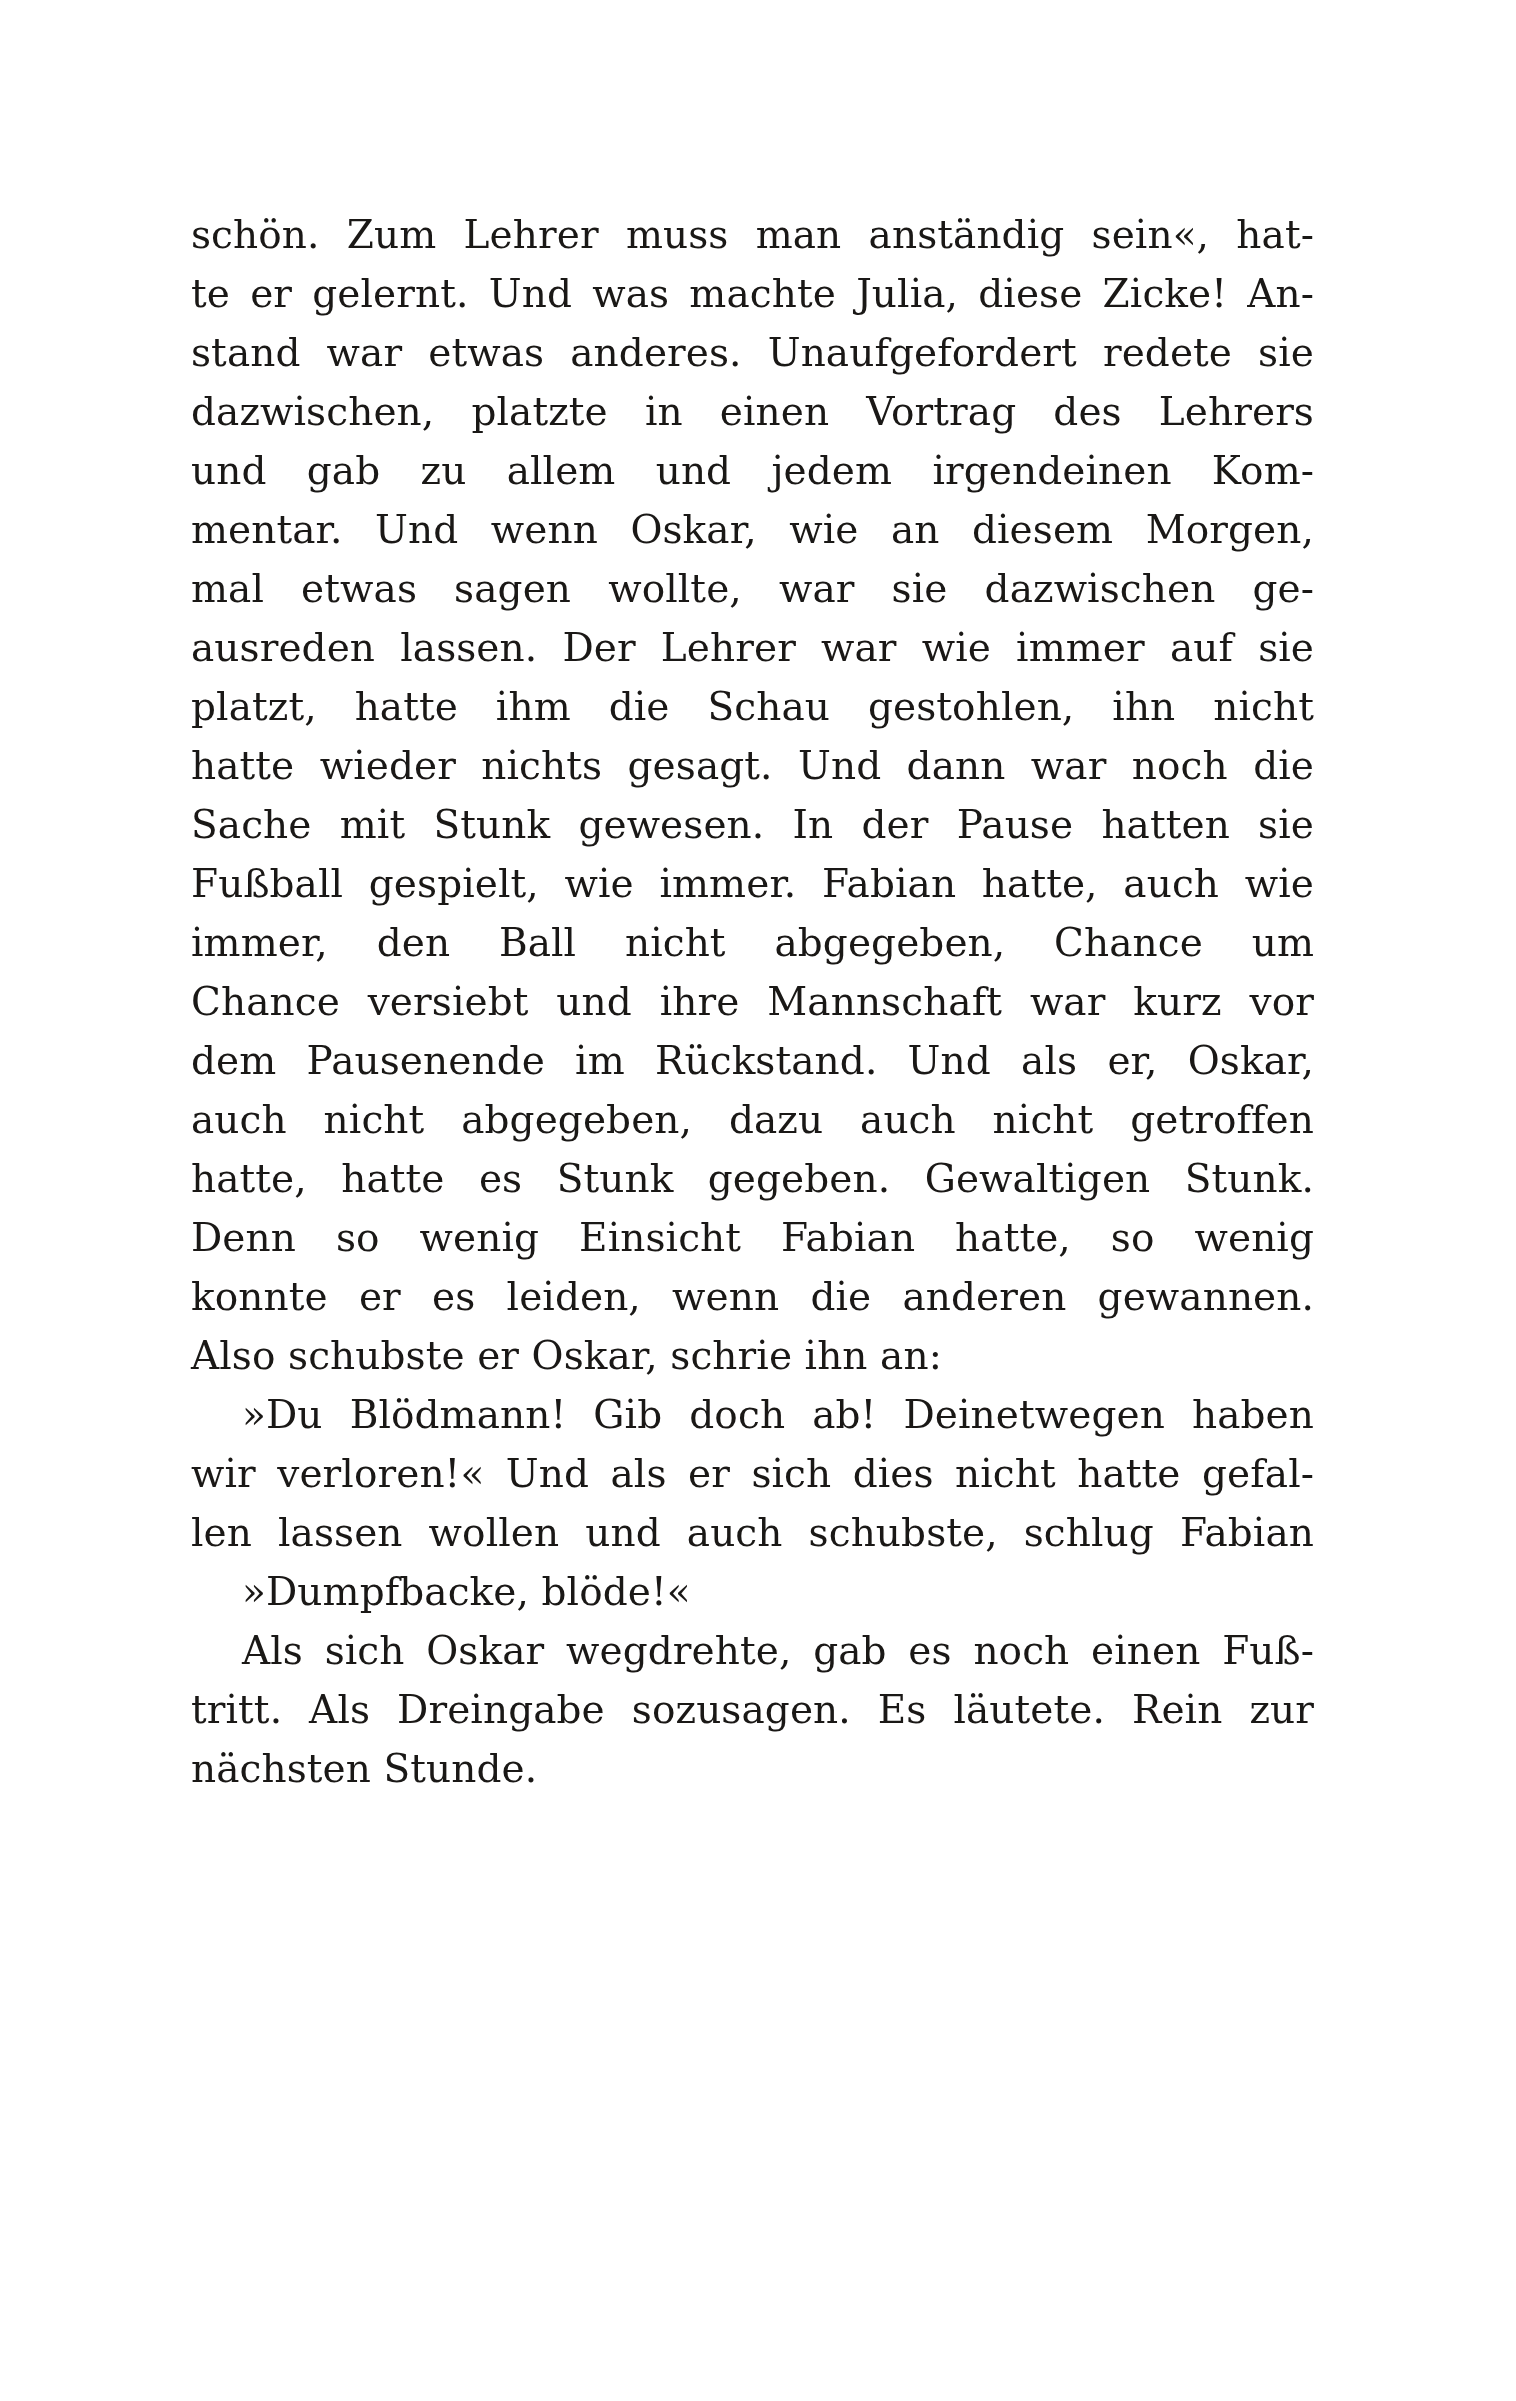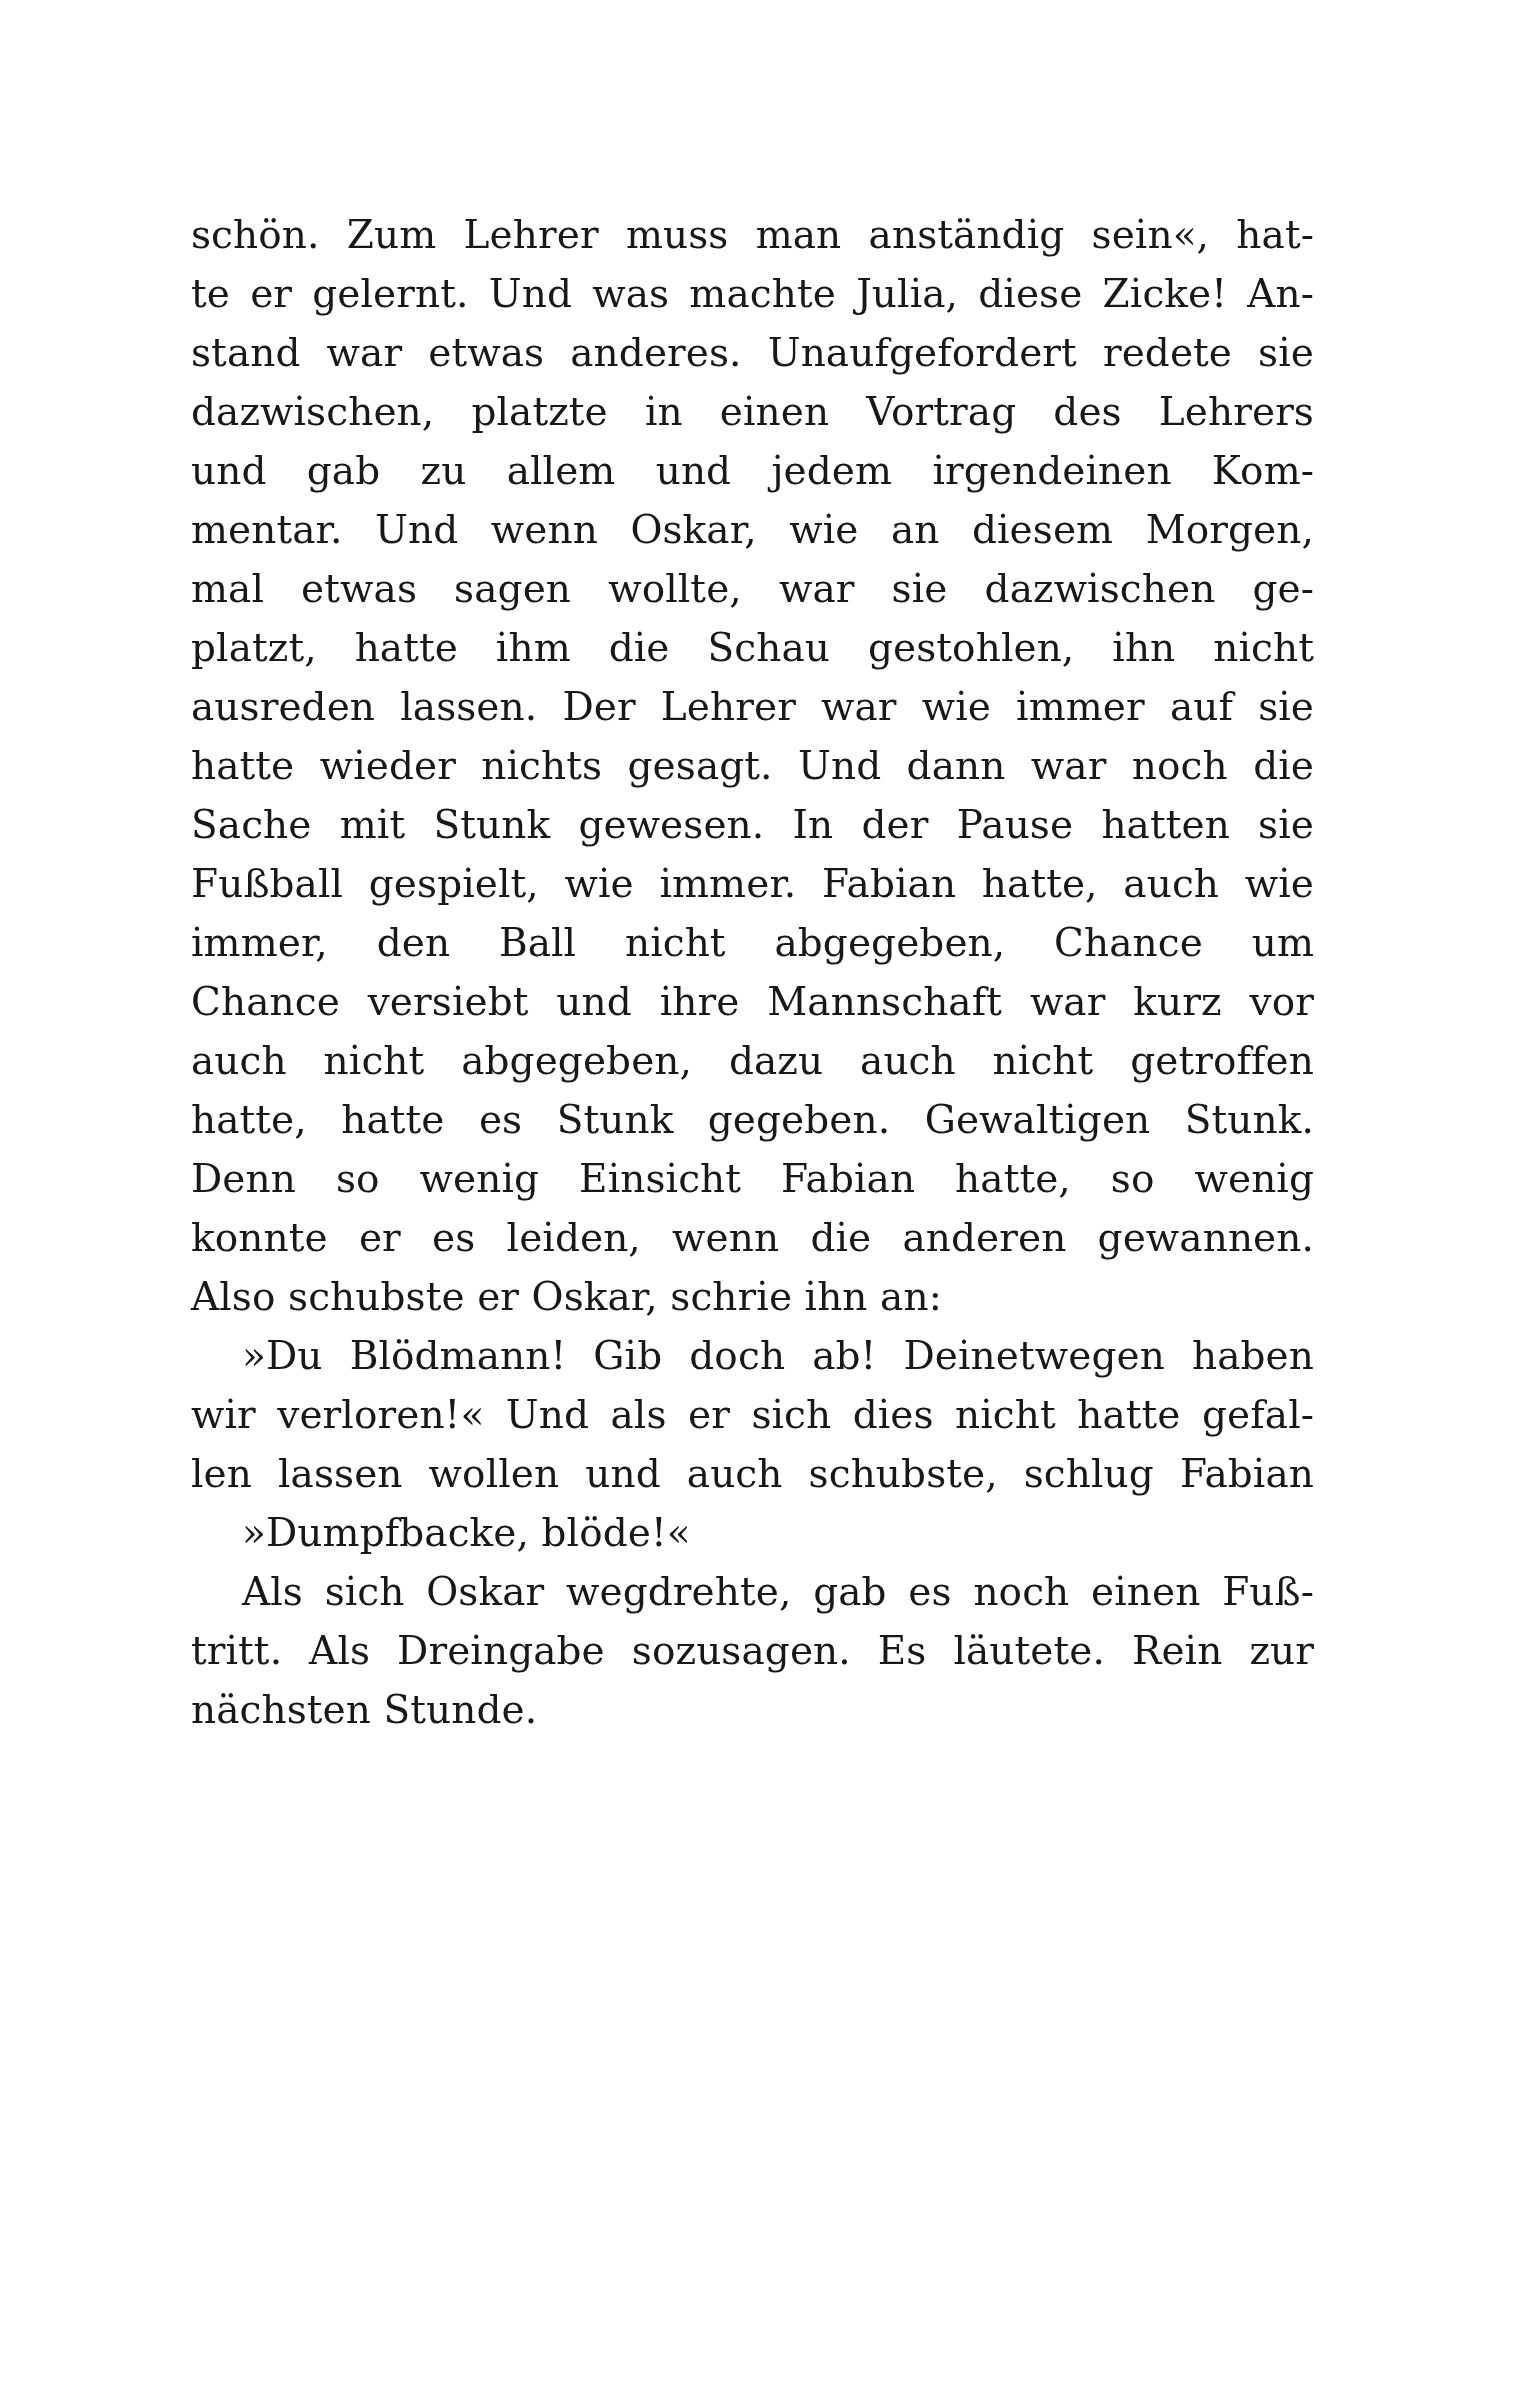--- a/index.html
+++ b/index.html
@@ -52,27 +52,28 @@
 
 <div class="page" style="background: rgb(255, 255, 255);">
   <div class="text-block" id="text-block" style="color: rgb(26, 24, 22);">
       <div class="line">schön. Zum Lehrer muss man anständig sein«, hat-</div>
       <div class="line">te er gelernt. Und was machte Julia, diese Zicke! An-</div>
       <div class="line">stand war etwas anderes. Unaufgefordert redete sie</div>
       <div class="line">dazwischen, platzte in einen Vortrag des Lehrers</div>
       <div class="line">und gab zu allem und jedem irgendeinen Kom-</div>
       <div class="line">mentar. Und wenn Oskar, wie an diesem Morgen,</div>
       <div class="line">mal etwas sagen wollte, war sie dazwischen ge-</div>
+      <div class="line">ausreden lassen. Der Lehrer war wie immer auf sie</div>
       <div class="line">platzt, hatte ihm die Schau gestohlen, ihn nicht</div>
-      <div class="line">ausreden lassen. Der Lehrer war wie immer auf sie</div>
       <div class="line">hatte wieder nichts gesagt. Und dann war noch die</div>
       <div class="line">Sache mit Stunk gewesen. In der Pause hatten sie</div>
       <div class="line">Fußball gespielt, wie immer. Fabian hatte, auch wie</div>
       <div class="line">immer, den Ball nicht abgegeben, Chance um</div>
       <div class="line">Chance versiebt und ihre Mannschaft war kurz vor</div>
+      <div class="line">dem Pausenende im Rückstand. Und als er, Oskar,</div>
       <div class="line">auch nicht abgegeben, dazu auch nicht getroffen</div>
       <div class="line">hatte, hatte es Stunk gegeben. Gewaltigen Stunk.</div>
       <div class="line">Denn so wenig Einsicht Fabian hatte, so wenig</div>
       <div class="line">konnte er es leiden, wenn die anderen gewannen.</div>
       <div class="line noj">Also schubste er Oskar, schrie ihn an:</div>
       <div class="line ind">»Du Blödmann! Gib doch ab! Deinetwegen haben</div>
       <div class="line">wir verloren!« Und als er sich dies nicht hatte gefal-</div>
       <div class="line">len lassen wollen und auch schubste, schlug Fabian</div>
       <div class="line noj ind">»Dumpfbacke, blöde!«</div>
       <div class="line ind">Als sich Oskar wegdrehte, gab es noch einen Fuß-</div>

